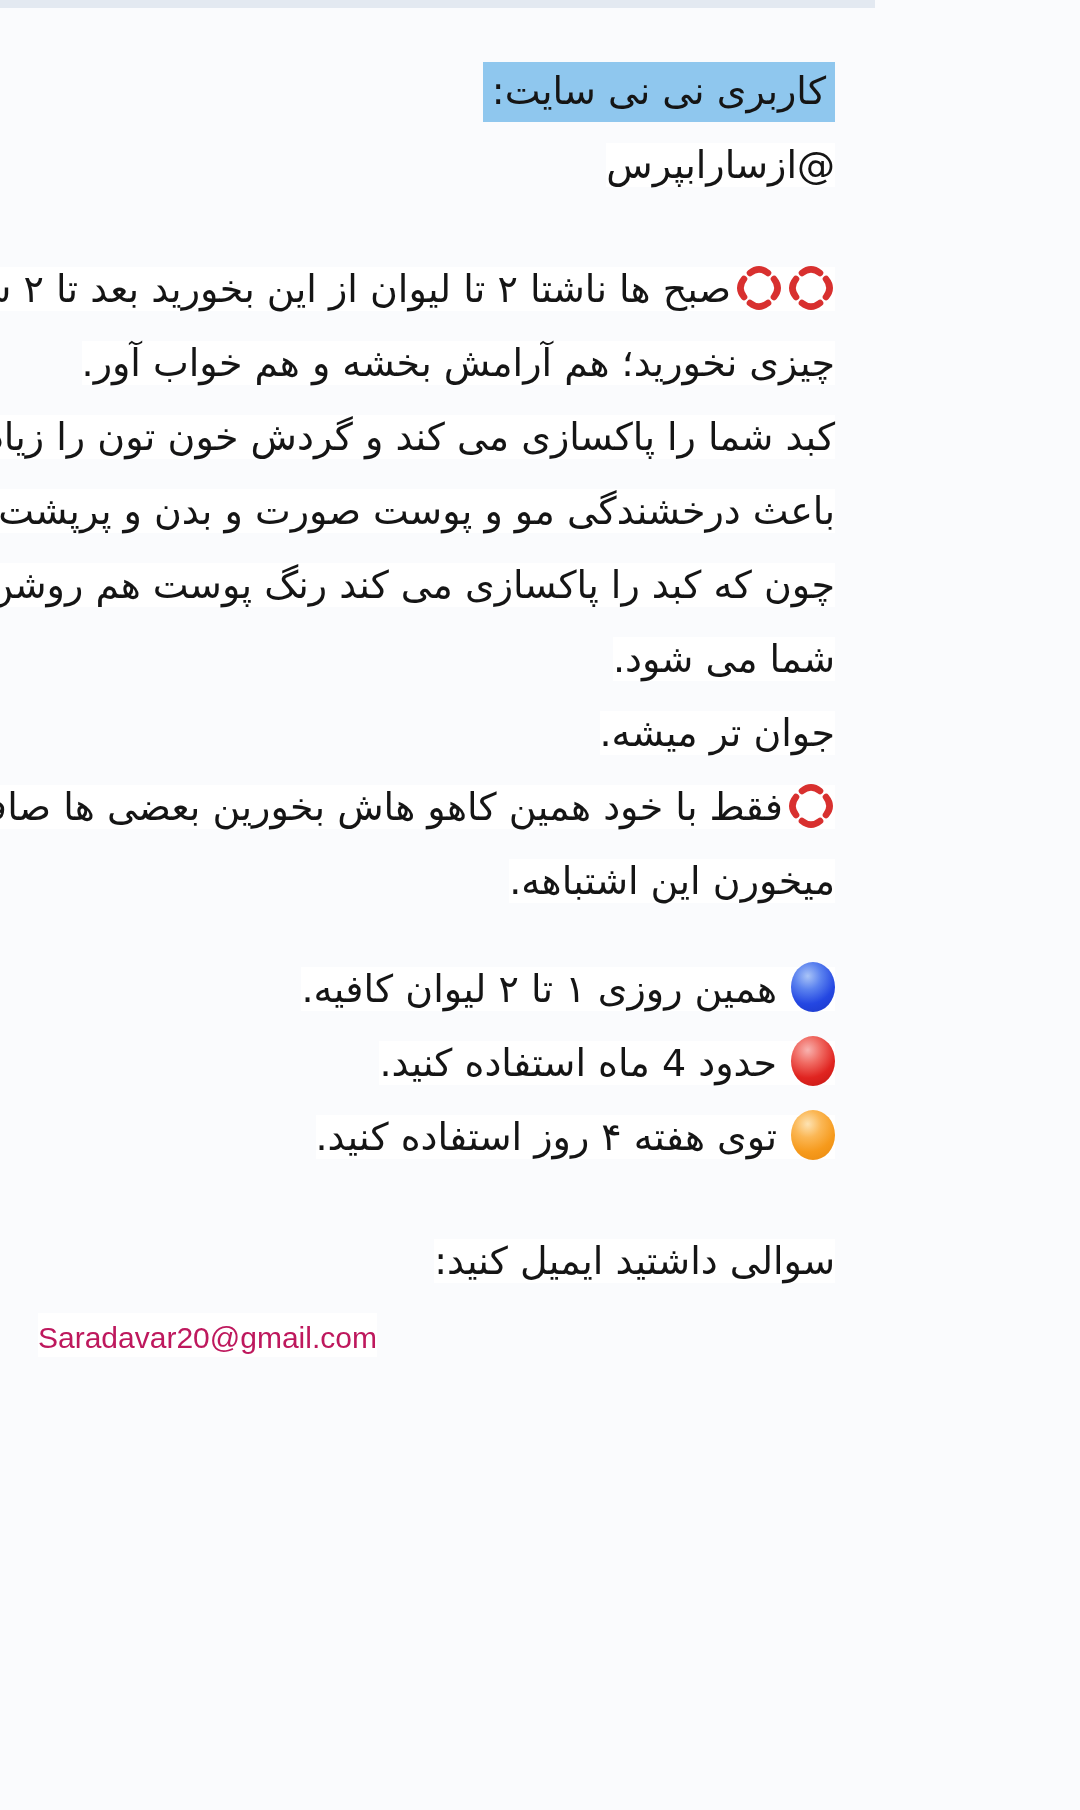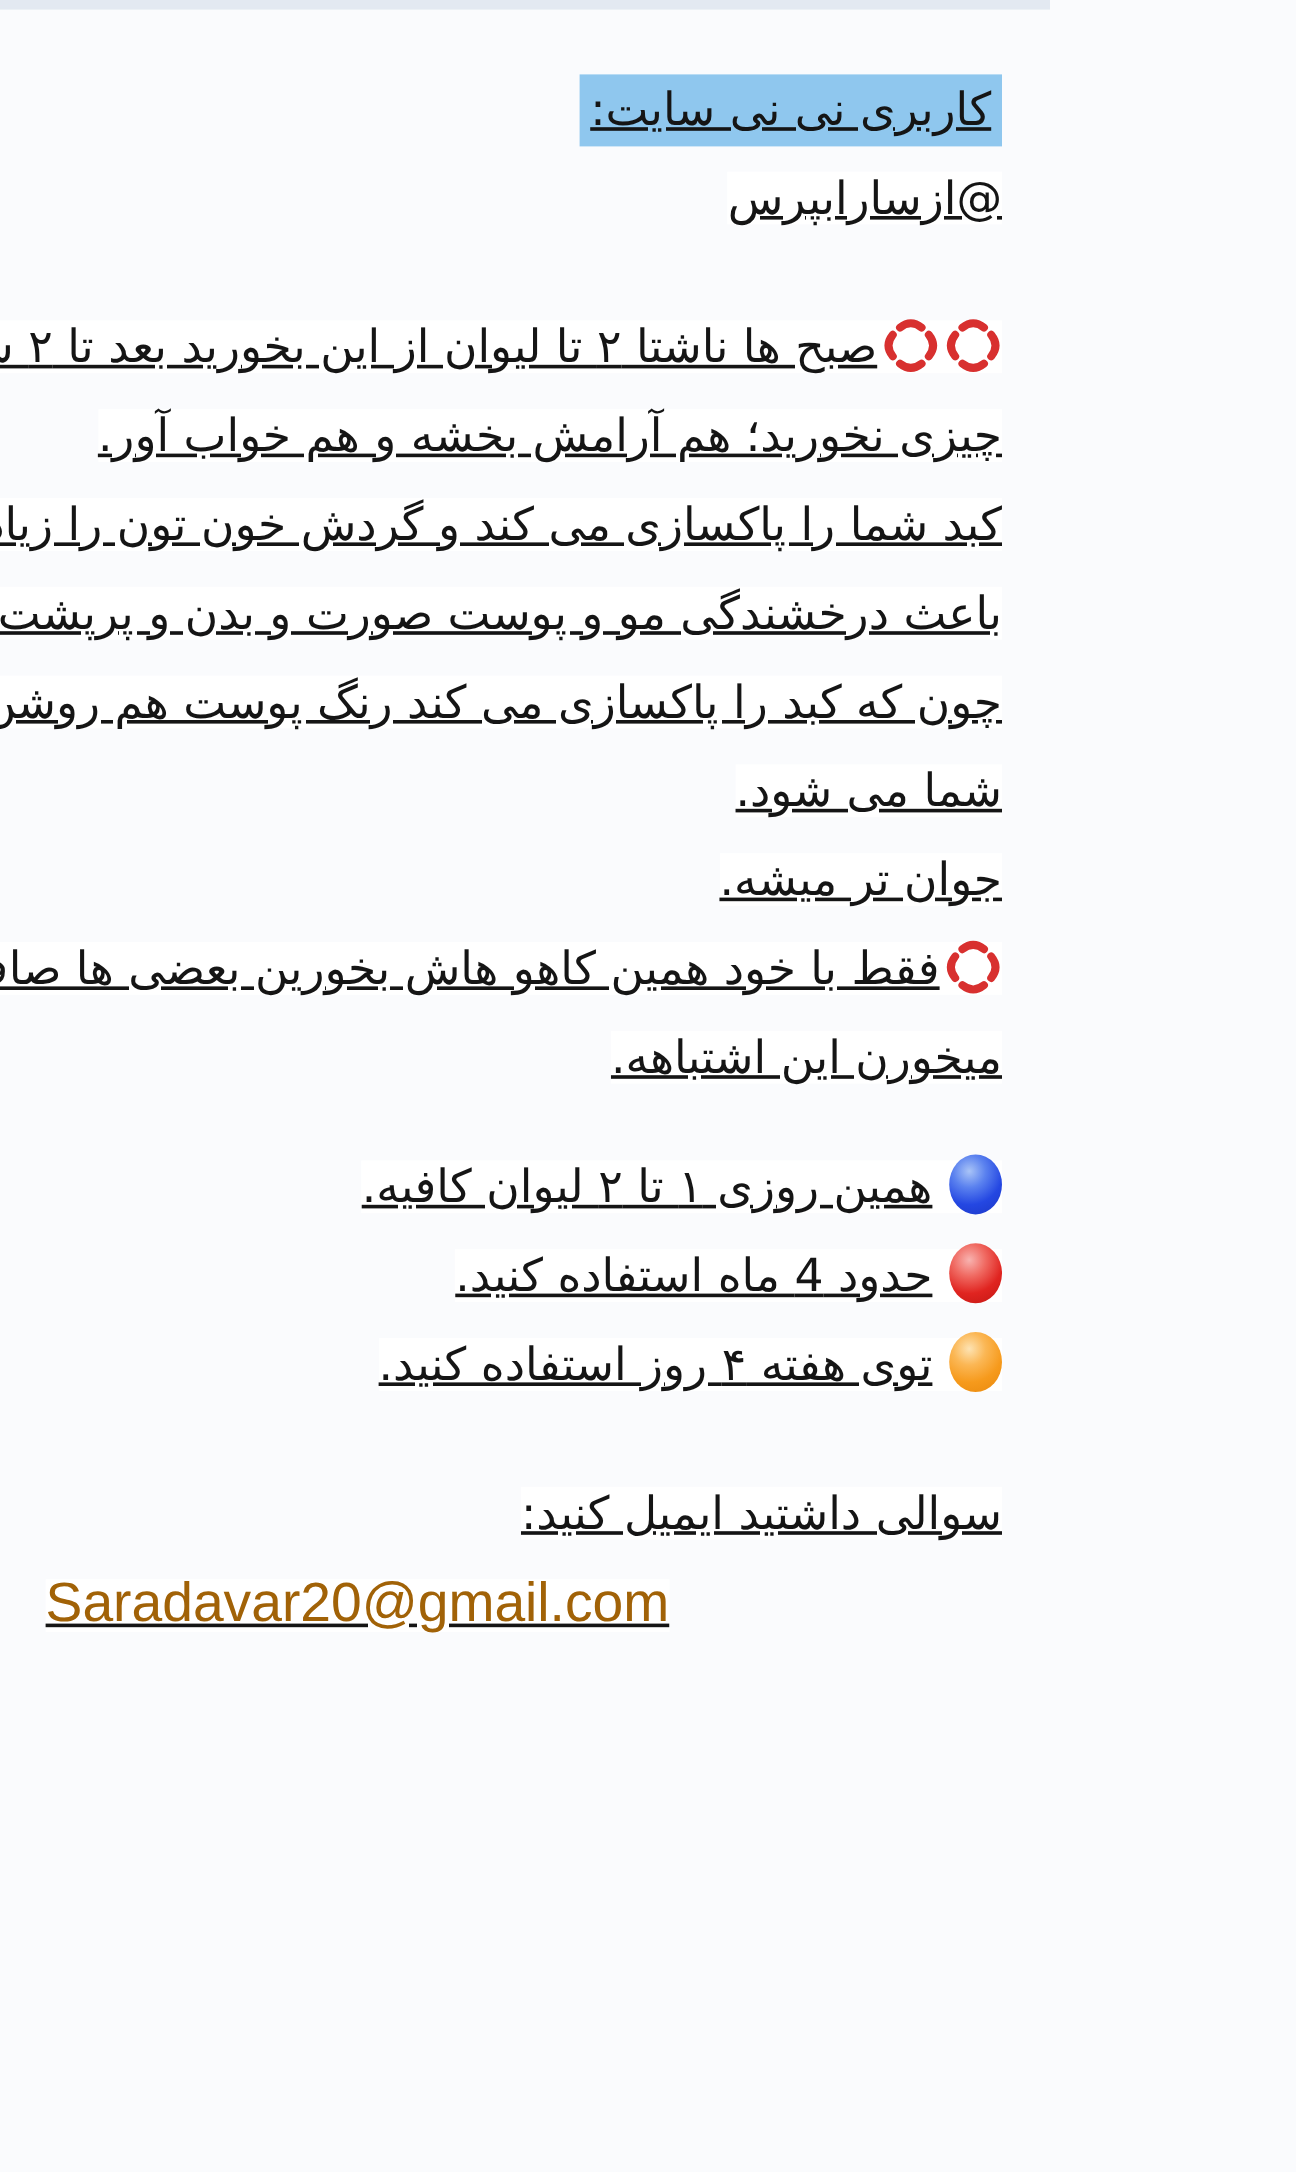--- a/index.html
+++ b/index.html
@@ -3,38 +3,38 @@
 <meta charset="utf-8">
 <style>
   html,body { margin:0; padding:0; }
   body {
     width:1080px; height:1810px;
     background:#fafbfd;
     font-family:"DejaVu Sans", sans-serif;
     color:#151515;
     overflow:hidden;
   }
-  .screen { width:875px; height:1810px; position:relative;text-decoration:underline; }
+  .screen { width:875px; height:1810px; position:relative; }
   .topbar { height:8px; background:#e3e9f1; }
   .content {
     direction:rtl;
     text-align:right;
     padding:46px 40px 0 38px;
     font-size:38px;
     line-height:74px;
   }
   .line { white-space:nowrap; }
   .linebg { background:#ffffff; }
   .hl { background:#8fc7ee; padding:7px 9px 9px 9px; }
   .block-body { margin-top:50px; }
   .block-bullets { margin-top:34px; }
   .block-copyright { margin-top:54px; }
   .block-contact { margin-top:50px; }
   .email-line { direction:ltr; text-align:left; white-space:nowrap; }
-  .email-link { color:#a16207; text-decoration:none; font-size:46px; font-family:"Liberation Sans", sans-serif; }
+  .email-link { color:#be185d; text-decoration:none; font-size:30px; font-family:"Liberation Sans", sans-serif; }
   .anger { display:inline-block; vertical-align:-10px; margin-left:4px; }
   .anger:last-of-type { margin-left:10px; }
   .anger svg { display:block; }
   .ball {
     display:inline-block; width:44px; height:50px; border-radius:50%;
     vertical-align:-10px; margin-left:14px;
   }
   .ball.purple { background: radial-gradient(circle at 38% 28%, #efc4fa 0%, #cf7bf2 30%, #a93fe3 62%, #8e27cc 100%); }
   .ball.blue   { background: radial-gradient(circle at 38% 28%, #a9c4f7 0%, #5b82ef 30%, #2447e2 62%, #1b36c4 100%); }
   .ball.red    { background: radial-gradient(circle at 38% 28%, #f8b3b0 0%, #f06a62 30%, #e02420 62%, #c01613 100%); }

